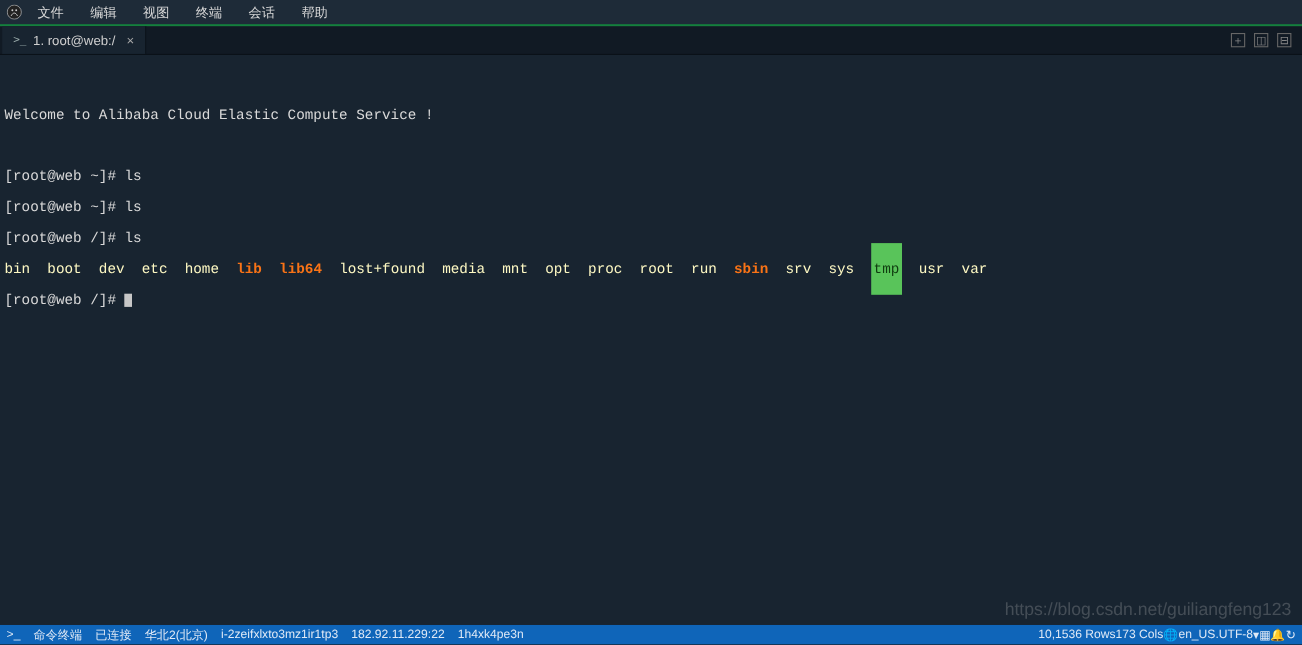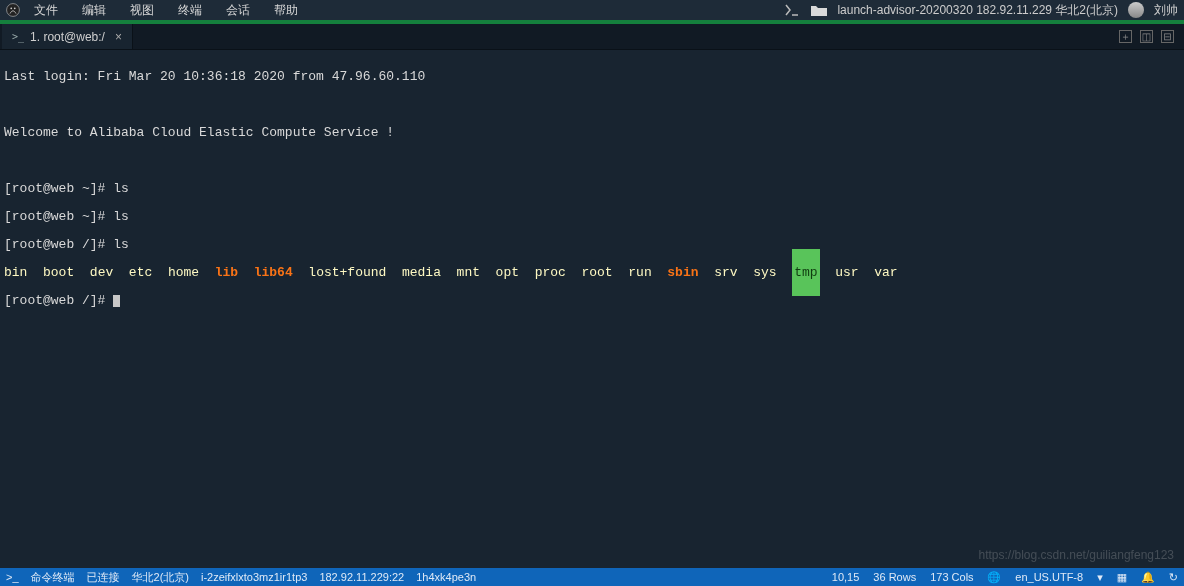--- a/index.html
+++ b/index.html
@@ -15,21 +15,21 @@
     flex-direction: column;
   }
   
   .menubar {
     height: 24px;
     background: #1e2b38;
     display: flex;
     align-items: center;
     padding: 0 6px;
     gap: 4px;
-    border-bottom: 4px solid #15803d;
+    border-bottom: 2px solid #15803d;
   }
   .menubar .menu-item {
     padding: 2px 10px;
     color: #d7d7d7;
     cursor: pointer;
   }
   .menubar .right {
     margin-left: auto;
     display: flex;
     align-items: center;
@@ -99,24 +99,24 @@
     background: #1f4f8f;
     background: linear-gradient(#0f65b9,#0f65b9);
     display: flex;
     align-items: center;
     font-size: 11px;
     color: #dfe9f6;
     padding: 0 6px;
     gap: 14px;
   }
   .statusbar .left { display:flex; gap:12px; align-items:center; }
-  .statusbar .right { margin-left:auto; display:flex; gap:14px; align-items:center; }
+  .statusbar .right { margin-left:auto; display:flex; align-items:center; }
   .watermark {
     position: absolute; right: 10px; bottom: 6px;
-    color: rgba(200,200,200,0.25); font-size: 12px;
+    color: rgba(200,200,200,0.25); font-size: 16px;
     font-family: sans-serif;
   }
   svg { display:block; }
 </style>
 </head>
 <body>
 
 <div class="menubar">
   <span class="logo">
     <svg viewBox="0 0 24 24" width="14" height="14">
@@ -126,53 +126,36 @@
         <path d="M7 18c3-6 7-6 10 0" stroke="#ccc" fill="none" stroke-width="1.5"></path>
       </svg>
   </span>
   <span class="menu-item">文件</span>
   <span class="menu-item">编辑</span>
   <span class="menu-item">视图</span>
   <span class="menu-item">终端</span>
   <span class="menu-item">会话</span>
   <span class="menu-item">帮助</span>
 
-  <div class="right">
-    <span class="terminal-icon-small">
-      <svg width="16" height="12" viewBox="0 0 16 12">
-          <path d="M1 1l4 5-4 5" stroke="#bbb" stroke-width="1.5" fill="none"></path>
-          <line x1="7" y1="11" x2="13" y2="11" stroke="#bbb" stroke-width="1.5"></line>
-        </svg>
-    </span>
-    <span class="folder-icon">
-      <svg width="16" height="12" viewBox="0 0 16 12">
-          <path d="M0 2h5l2 2h9v8H0z" fill="#d9d9d9"></path>
-        </svg>
-    </span>
-    <span>launch-advisor-20200320 182.92.11.229 华北2(北京)</span>
-    <span class="avatar"></span>
-    <span>刘帅</span>
-  </div>
 </div>
 
 <div class="tabbar">
   <div class="tab">
     <span class="prompt-icon">&gt;_</span>
     <span>1. root@web:/</span>
     <span class="close">×</span>
   </div>
   <div class="win-controls">
     <span>＋</span>
     <span>◫</span>
     <span>⊟</span>
   </div>
 </div>
 
 <div class="terminal">
-<div class="line">Last login: Fri Mar 20 10:36:18 2020 from 47.96.60.110</div>
 <div class="line"> </div>
 <div class="line">Welcome to Alibaba Cloud Elastic Compute Service !</div>
 <div class="line"> </div>
 <div class="line"><span>[root@web ~]# </span><span>ls</span></div>
 <div class="line"><span>[root@web ~]# </span><span>ls</span></div>
 <div class="line"><span>[root@web /]# </span><span>ls</span></div>
 <div class="line"><span class="cyan">bin</span>  <span class="cyan">boot</span>  <span class="cyan">dev</span>  <span class="cyan">etc</span>  <span class="cyan">home</span>  <span class="white-bold">lib</span>  <span class="white-bold">lib64</span>  <span class="cyan">lost+found</span>  <span class="cyan">media</span>  <span class="cyan">mnt</span>  <span class="cyan">opt</span>  <span class="cyan">proc</span>  <span class="cyan">root</span>  <span class="cyan">run</span>  <span class="white-bold">sbin</span>  <span class="cyan">srv</span>  <span class="cyan">sys</span>  <span class="tmp-hl">tmp</span>  <span class="cyan">usr</span>  <span class="cyan">var</span></div>
 <div class="line"><span>[root@web /]# </span><span class="cursor"></span></div>
 <div class="watermark">https://blog.csdn.net/guiliangfeng123</div>
 </div>

